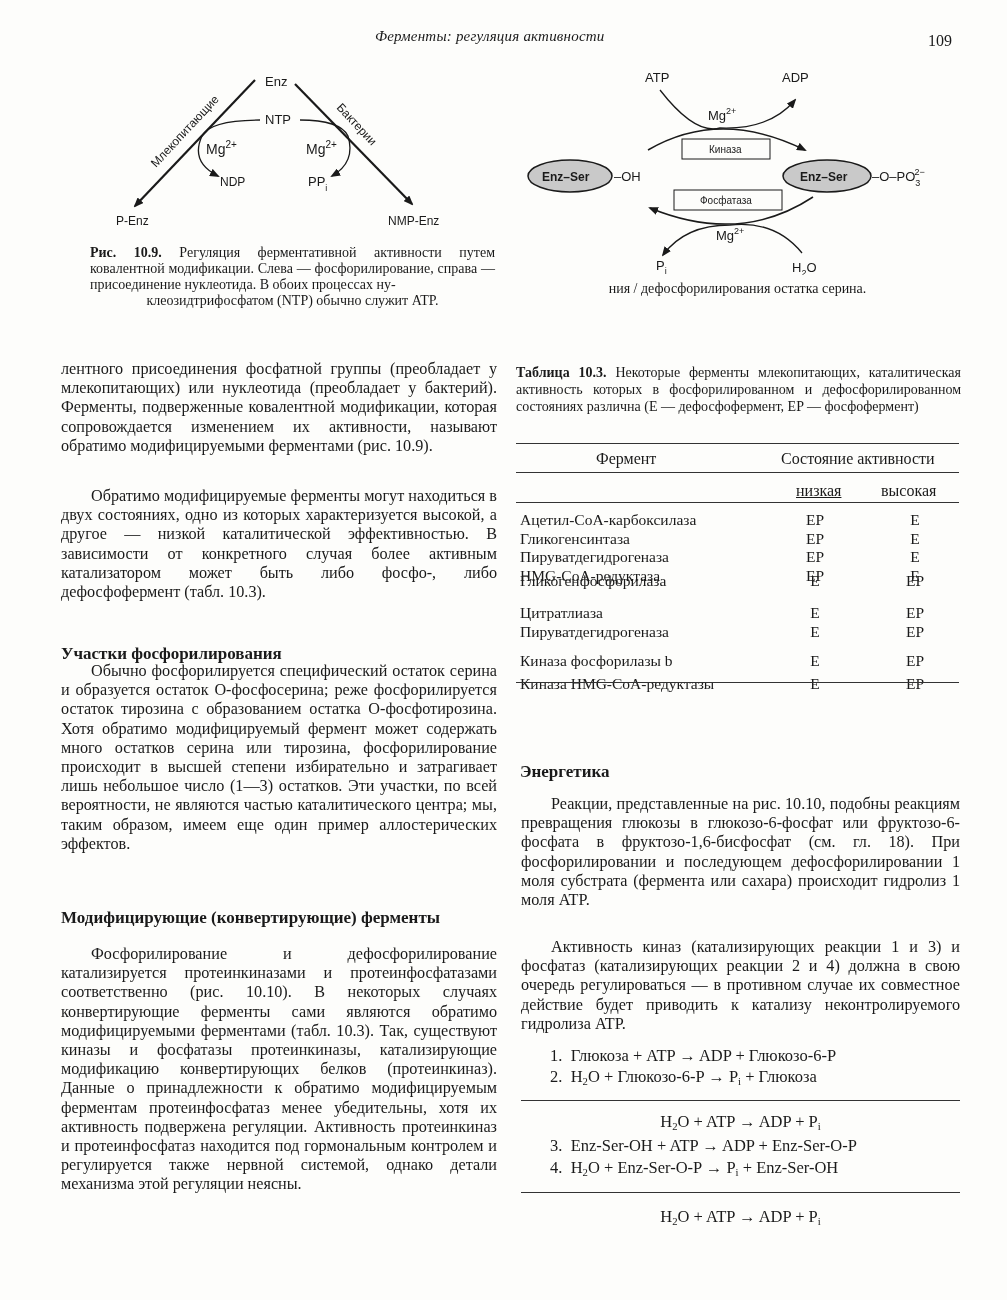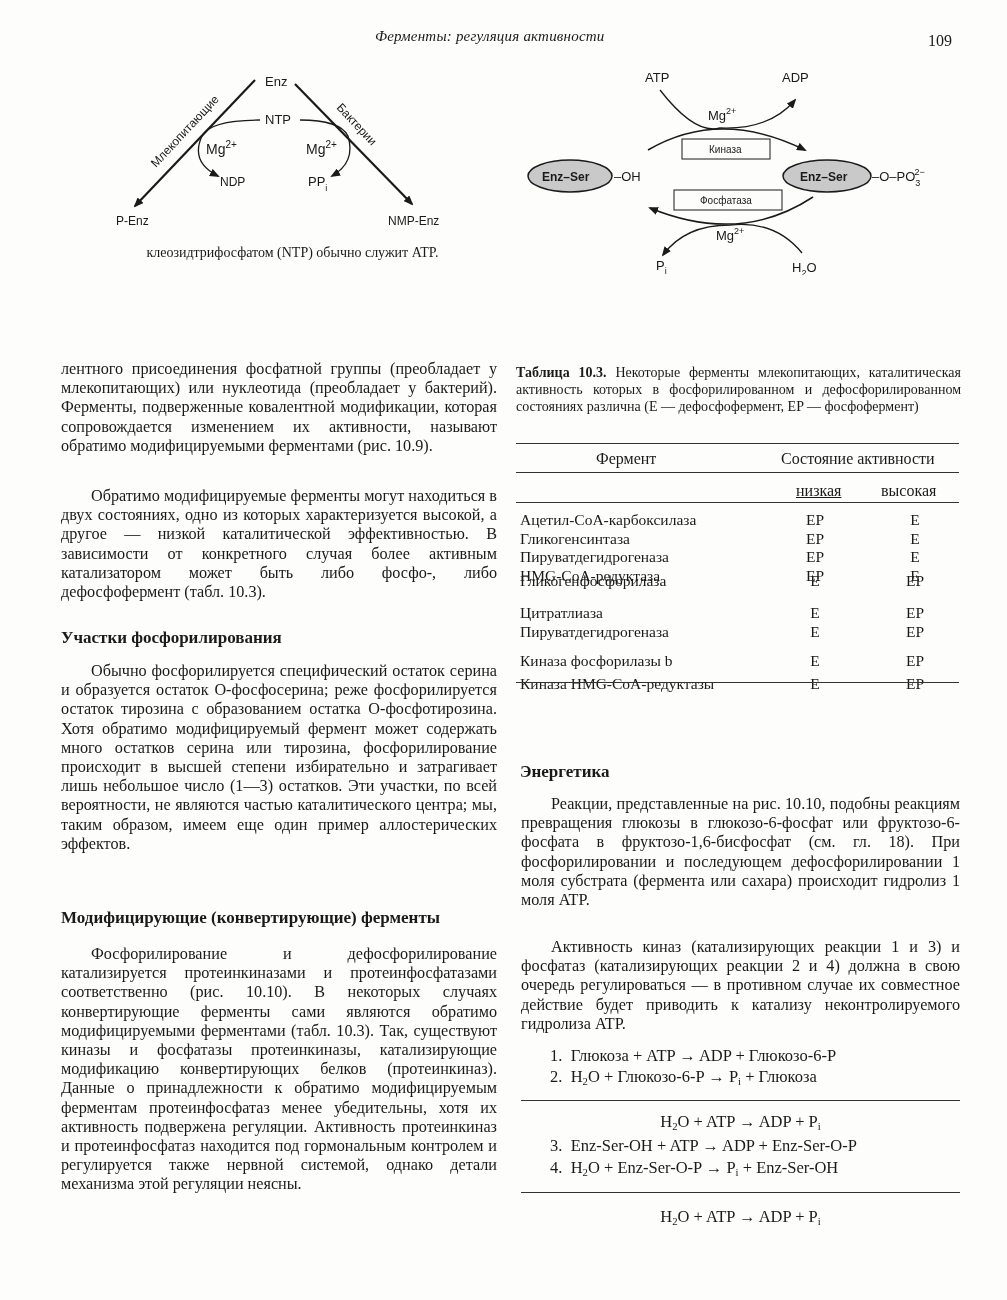--- a/index.html
+++ b/index.html
@@ -21,21 +21,21 @@
   .cap1 { left:90px; top:245px; width:405px; }
   .cap2 { left:515px; top:281px; width:445px; }
   .cap2 .lastline, .cap1 .lastline { text-align:center; }
 
   .col { font-size:16.2px; line-height:19.2px; text-align:justify; }
   .col p { margin:0; text-indent:30px; }
   .col p.noindent { text-indent:0; }
   .left1 { left:61px; top:360px; width:436px; }
   .left2 { left:61px; top:487px; width:436px; }
   .heading { font-weight:bold; font-size:17px; }
-  .h1 { left:61px; top:628px; }
+  .h1 { left:61px; top:644px; }
   .left3 { left:61px; top:662px; width:436px; }
   .h2 { left:61px; top:908px; }
   .left4 { left:61px; top:945px; width:436px; }
 
   .tcap { left:516px; top:364px; width:445px; font-size:14px; line-height:17px; text-align:justify; }
   .tcap b { font-weight:bold; }
   .tbl { left:516px; top:443px; width:443px; font-size:15px; }
   .tbl .rule { position:absolute; left:0; width:443px; height:1px; background:#333; }
   .tbl .hdr { position:absolute; font-size:16px; }
   .tbl .row { position:absolute; left:4px; width:440px; height:18.3px; line-height:18px; font-size:15.5px; }
@@ -82,20 +82,21 @@
     <text x="116" y="96" font-size="14"><tspan>Mg</tspan><tspan dy="-6" font-size="10">2+</tspan></text>
     <text x="216" y="96" font-size="14"><tspan>Mg</tspan><tspan dy="-6" font-size="10">2+</tspan></text>
     <text x="130" y="128" font-size="12">NDP</text>
     <text x="218" y="128" font-size="13"><tspan>PP</tspan><tspan dy="5" font-size="9">i</tspan></text>
     <text x="26" y="167" font-size="12">P-Enz</text>
     <text x="298" y="167" font-size="12">NMP-Enz</text>
   </svg>
 </div>
 
 <div class="abs caption cap1">
+  <div><b>Рис. 10.9.</b> <span>Регуляция ферментативной активности путем ковалентной модификации. Слева — фосфорилирование, справа — присоединение нуклеотида. В обоих процессах ну-</span></div>
   <div class="lastline">клеозидтрифосфатом (NTP) обычно служит ATP.</div>
 </div>
 
 <div class="abs fig2">
   <svg width="460" height="215" viewBox="0 0 460 215">
     <defs>
       <marker id="ah2" markerWidth="10" markerHeight="8" refX="8" refY="4" orient="auto" markerUnits="userSpaceOnUse">
         <path d="M0,0 L10,4 L0,8 Z" fill="#1a1a1a"></path>
       </marker>
     </defs>
@@ -119,20 +120,21 @@
     <text x="180" y="144" font-size="10">Фосфатаза</text>
     <path d="M293,137 Q220,185 130,148" fill="none" stroke="#1a1a1a" stroke-width="1.5" marker-end="url(#ah2)"></path>
     <text x="196" y="180" font-size="13"><tspan>Mg</tspan><tspan dy="-6" font-size="9">2+</tspan></text>
     <path d="M282,193 Q255,160 210,165 Q165,165 143,195" fill="none" stroke="#1a1a1a" stroke-width="1.3" marker-end="url(#ah2)"></path>
     <text x="136" y="210" font-size="13"><tspan>P</tspan><tspan dy="4" font-size="9">i</tspan></text>
     <text x="272" y="212" font-size="13"><tspan>H</tspan><tspan dy="4" font-size="9">2</tspan><tspan dy="-4">O</tspan></text>
   </svg>
 </div>
 
 <div class="abs caption cap2">
+  <div class="lastline">ния / дефосфорилирования остатка серина.</div>
 </div>
 
 <div class="abs col left1">
   <p class="noindent">лентного присоединения фосфатной группы (преобладает у млекопитающих) или нуклеотида (преобладает у бактерий). Ферменты, подверженные ковалентной модификации, которая сопровождается изменением их активности, называют обратимо модифицируемыми ферментами (рис. 10.9).</p>
 </div>
 <div class="abs col left2">
   <p>Обратимо модифицируемые ферменты могут находиться в двух состояниях, одно из которых характеризуется высокой, а другое — низкой каталитической эффективностью. В зависимости от конкретного случая более активным катализатором может быть либо фосфо-, либо дефосфофермент (табл. 10.3).</p>
 </div>
 <div class="abs heading h1">Участки фосфорилирования</div>
 <div class="abs col left3">

